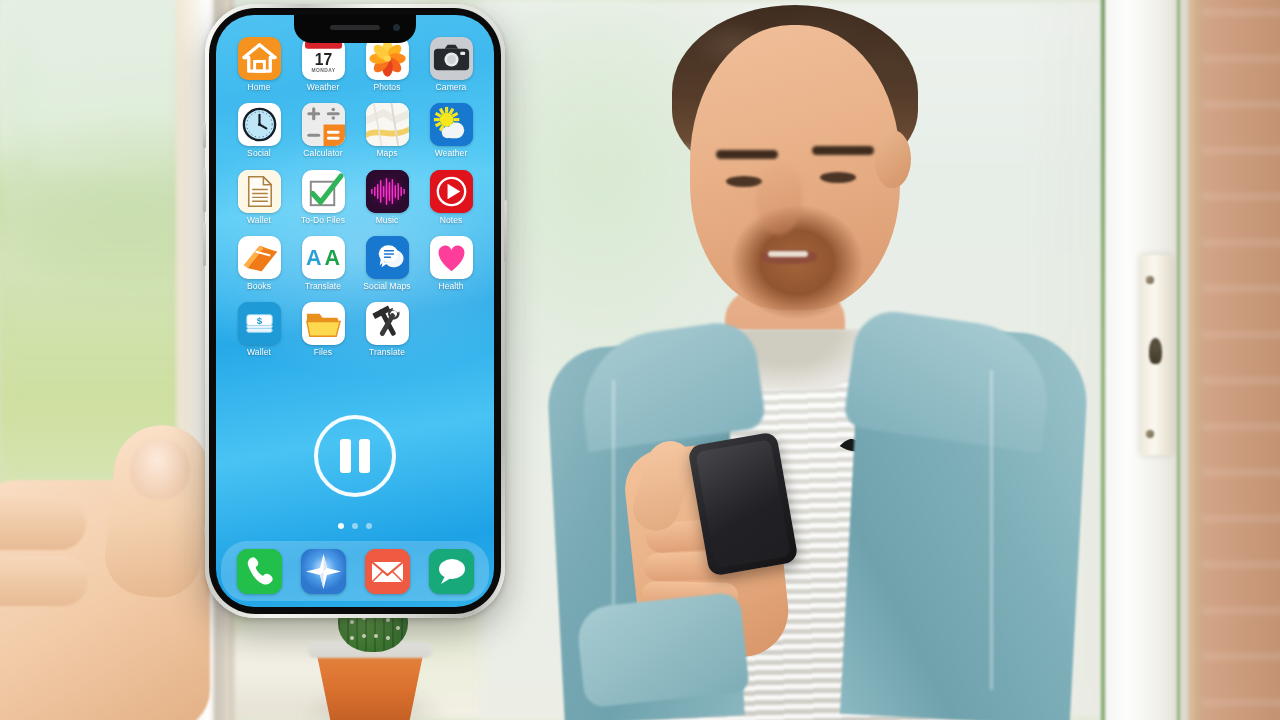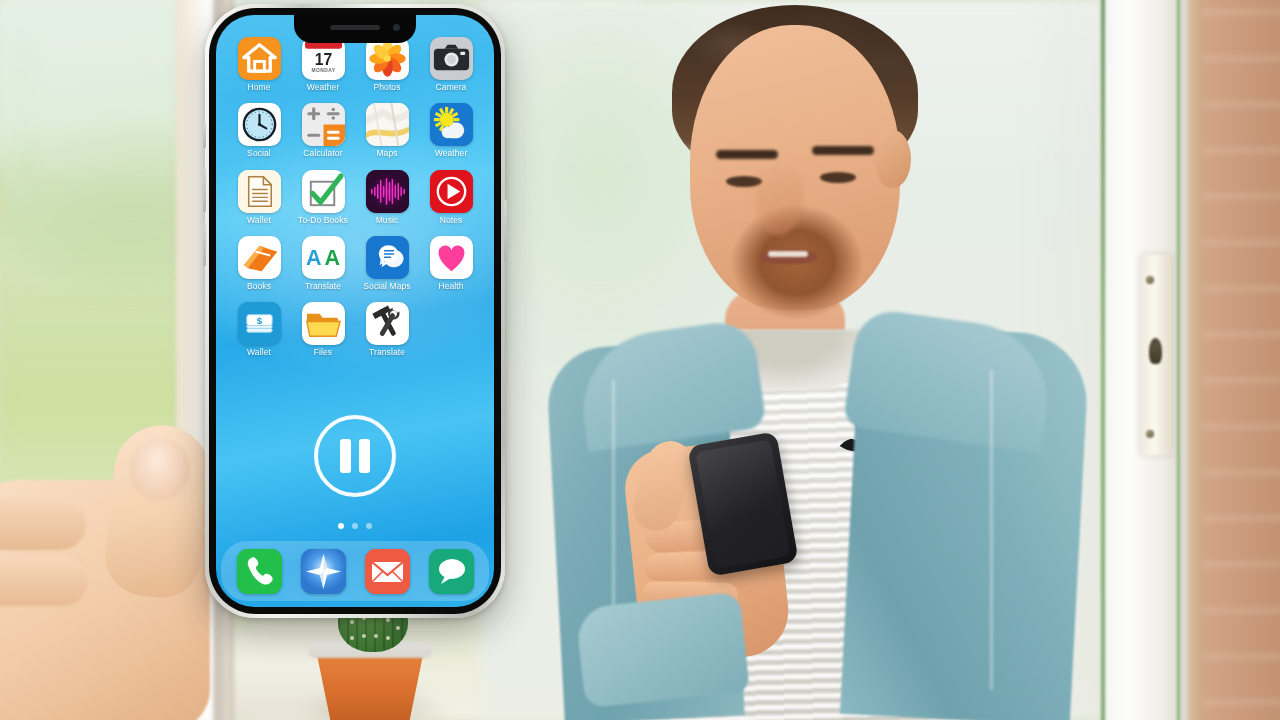--- a/index.html
+++ b/index.html
@@ -645,21 +645,21 @@
           </div>
           <div class="app-label">Wallet</div>
         </div>
         <div class="app">
           <div class="app-tile" style="background:#ffffff">
             <svg class="ic" viewBox="0 0 44 44">
               <rect x="9" y="12" width="24" height="24" fill="none" stroke="#8a8a8a" stroke-width="2"></rect>
               <path d="M11 24 L19 33 L40 6" fill="none" stroke="#2fb457" stroke-width="5.2" stroke-linecap="round" stroke-linejoin="round"></path>
             </svg>
           </div>
-          <div class="app-label">To-Do Books</div>
+          <div class="app-label">To-Do Files</div>
         </div>
         <div class="app">
           <div class="app-tile" style="background:#2b0a2e">
             <svg class="ic" viewBox="0 0 44 44">
               <rect width="44" height="44" fill="#2b0a2e"></rect>
               <rect width="44" height="44" fill="url(#mg)"></rect>
               <defs>
                 <radialGradient id="mg" cx="50%" cy="50%">
                   <stop offset="0%" stop-color="#8a1676" stop-opacity=".9"></stop>
                   <stop offset="100%" stop-color="#2b0a2e" stop-opacity="0"></stop>

